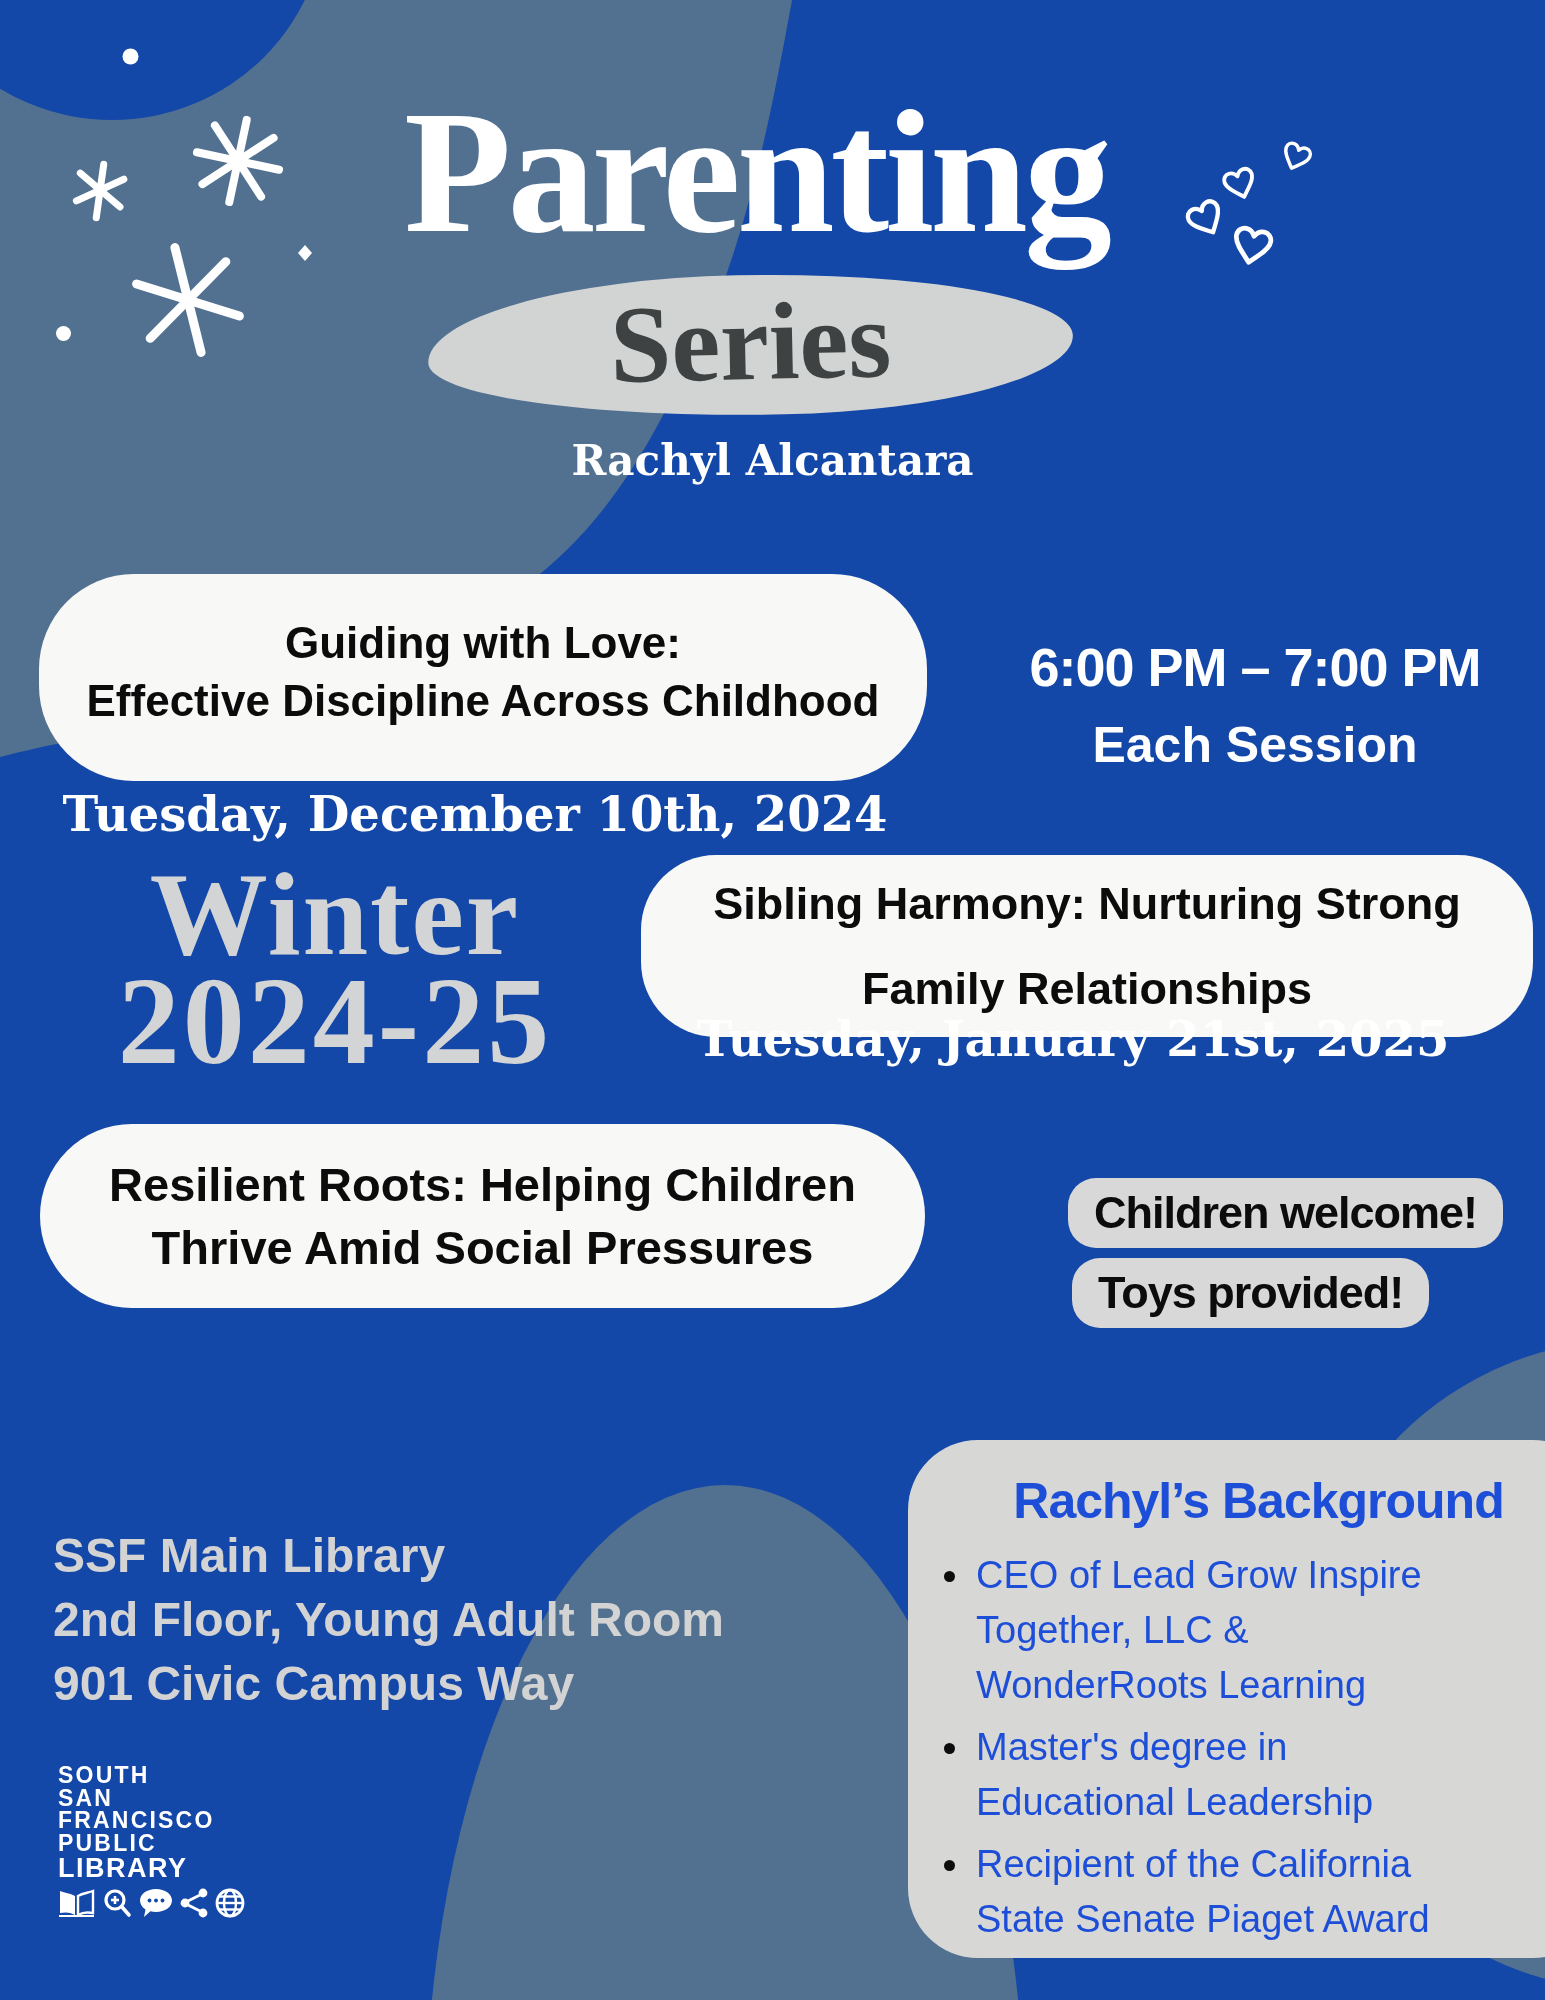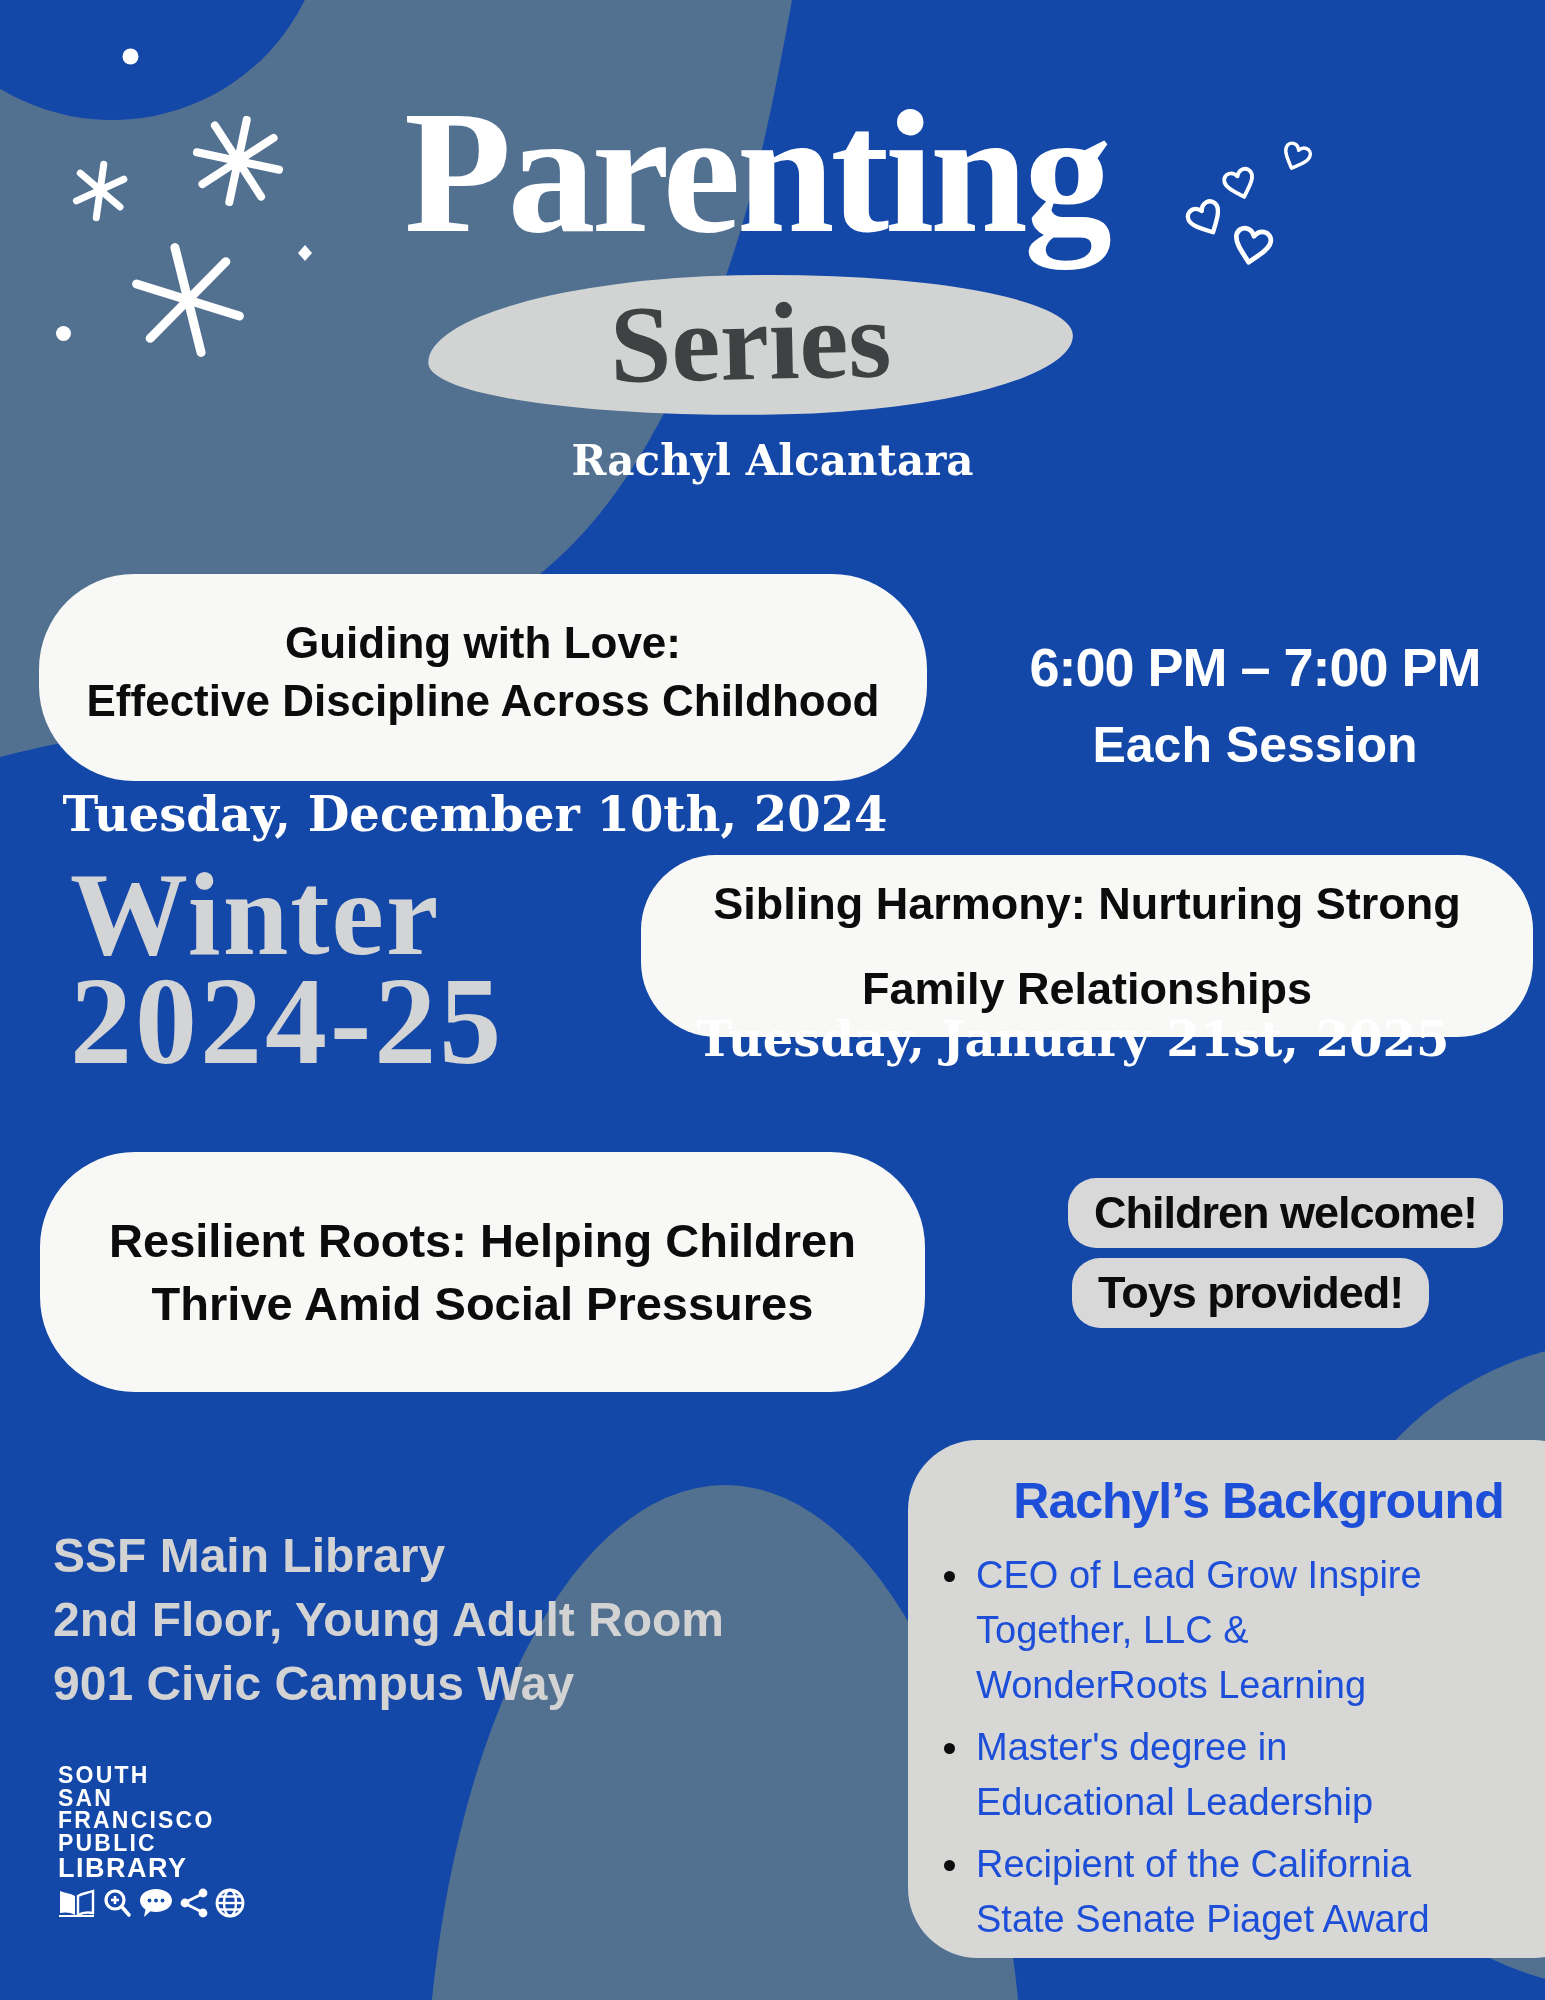--- a/index.html
+++ b/index.html
@@ -39,21 +39,21 @@
   .card{
     background:#f8f8f6;
     display:flex;flex-direction:column;align-items:center;justify-content:center;
     text-align:center;color:#0c0c0c;
     font-family:"Liberation Sans",sans-serif;font-weight:700;
   }
   .card1{left:39px;top:574px;width:888px;height:207px;border-radius:95px;
          font-size:44px;line-height:58px;padding-bottom:12px;box-sizing:border-box;}
   .card2{left:641px;top:855px;width:892px;height:182px;border-radius:75px;
          font-size:45px;line-height:53px;gap:32px;}
-  .card3{left:40px;top:1152px;width:885px;height:240px;border-radius:95px;
+  .card3{left:40px;top:1124px;width:885px;height:184px;border-radius:95px;
          font-size:47px;line-height:63px;}
 
   
   .time-block{
     left:995px;top:640px;width:520px;text-align:center;color:#ffffff;
     font-family:"Liberation Sans",sans-serif;font-weight:700;
   }
   .time-range{font-size:54px;line-height:1;letter-spacing:-1px;}
   .time-note{font-size:50px;line-height:1;margin-top:26px;}
 
@@ -62,21 +62,21 @@
     text-align:center;color:#ffffff;
     font-family:"DejaVu Serif",serif;font-weight:700;
     font-size:48px;line-height:1.1;letter-spacing:0px;
   }
   .date1{left:60px;top:788px;width:830px;}
   .date2{left:628px;top:1013px;width:890px;}
   .date3{left:60px;top:1374px;width:868px;}
 
   
   .winter{
-    left:70px;top:856px;width:530px;
+    left:70px;top:856px;width:530px;text-align:center;
     font-family:"Liberation Serif",serif;font-weight:700;color:#d3d4d5;
   }
   .winter-l1{font-size:118px;line-height:1;letter-spacing:2px;}
   .winter-l2{font-size:124px;line-height:1;margin-top:-14px;letter-spacing:3px;}
 
   
   .badge{
     height:70px;border-radius:28px;background:#d8d8d8;color:#0c0c0c;
     font-family:"Liberation Sans",sans-serif;font-weight:700;font-size:45px;
     display:flex;align-items:center;justify-content:center;

